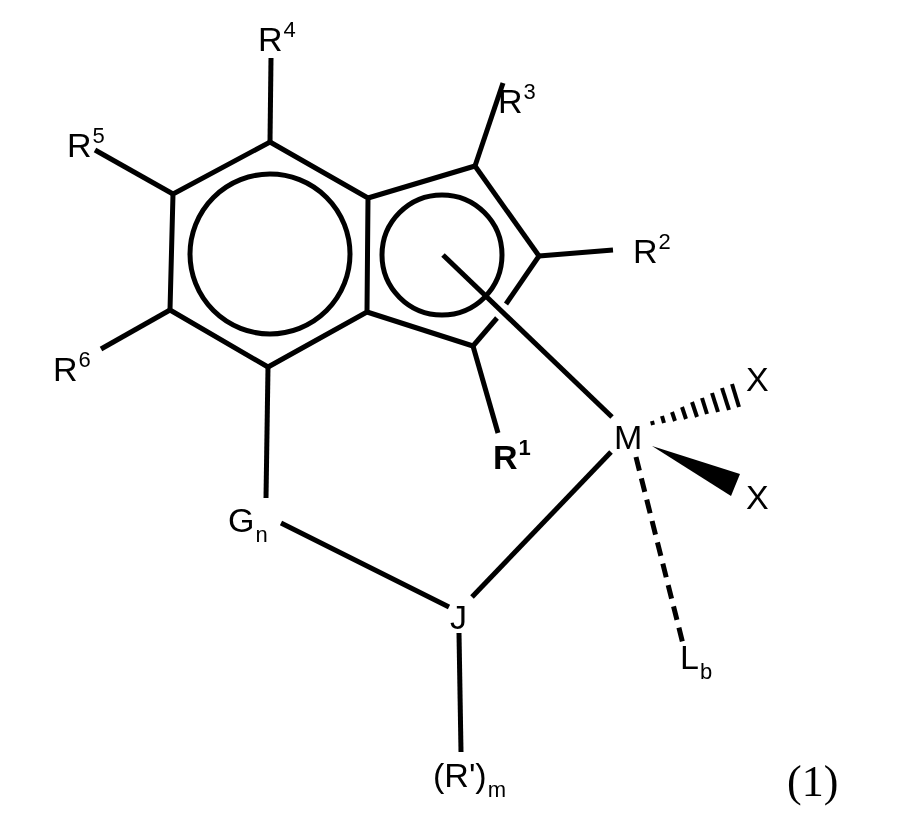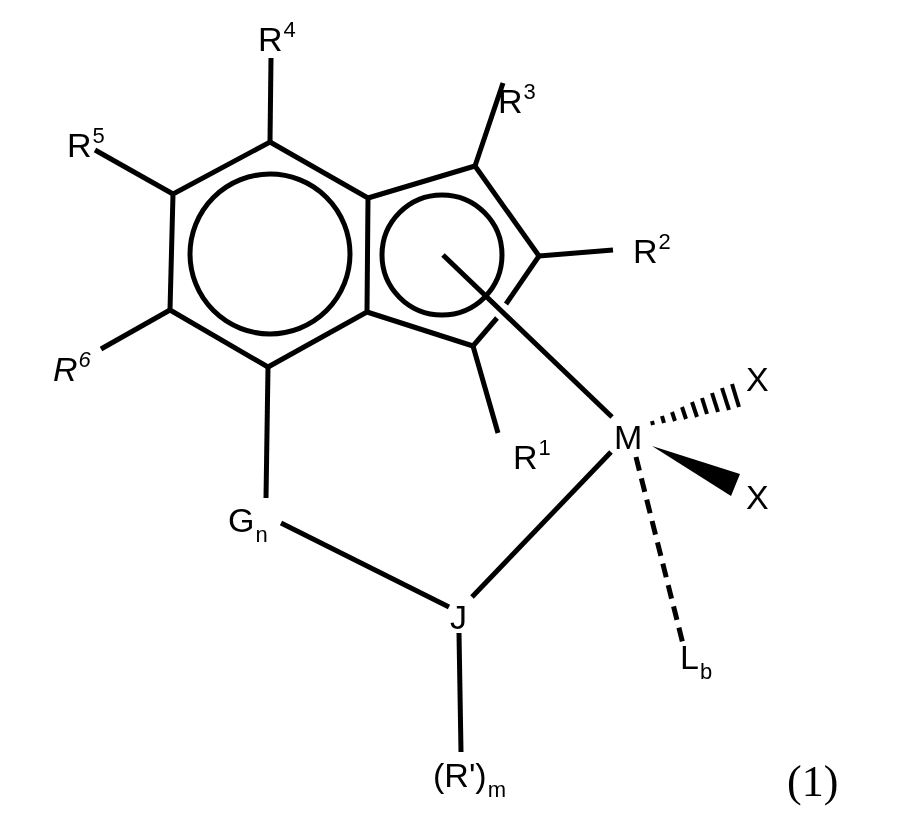--- a/index.html
+++ b/index.html
@@ -72,24 +72,24 @@
       <line x1="712" y1="393" x2="718" y2="412"></line>
       <line x1="722" y1="388" x2="729" y2="410"></line>
       <line x1="732" y1="384" x2="739" y2="407"></line>
     </g>
 
     <polygon points="652,446 740,474 731,496" fill="#000"></polygon>
   </svg>
 
   <div class="lbl" style="left:258px; top:22px;"><span>R</span><sup>4</sup></div>
   <div class="lbl" style="left:55px; top:128px;margin-left:12px;"><span>R</span><sup>5</sup></div>
-  <div class="lbl" style="left:53px; top:352px;font-style:italic;"><span>R</span><sup>6</sup></div>
+  <div class="lbl" style="left:53px; top:352px;"><span>R</span><sup>6</sup></div>
   <div class="lbl" style="left:498px; top:48px;margin-top:36px;"><span>R</span><sup>3</sup></div>
   <div class="lbl" style="left:617px; top:234px;margin-left:16px;"><span>R</span><sup>2</sup></div>
-  <div class="lbl" style="left:513px; top:440px;"><span>R</span><sup>1</sup></div>
+  <div class="lbl" style="left:493px; top:440px;font-weight:bold;"><span>R</span><sup>1</sup></div>
   <div class="lbl" style="left:614px; top:420px;">M</div>
   <div class="lbl" style="left:746px; top:362px;">X</div>
   <div class="lbl" style="left:746px; top:480px;">X</div>
   <div class="lbl" style="left:680px; top:640px;"><span>L</span><sub>b</sub></div>
   <div class="lbl" style="left:228px; top:503px;"><span>G</span><sub>n</sub></div>
   <div class="lbl" style="left:450px; top:600px;">J</div>
   <div class="lbl" style="left:433px; top:758px;"><span>(R')</span><sub>m</sub></div>
   <div class="eqnum" style="left:787px; top:760px;">(1)</div>
 </div>
 

